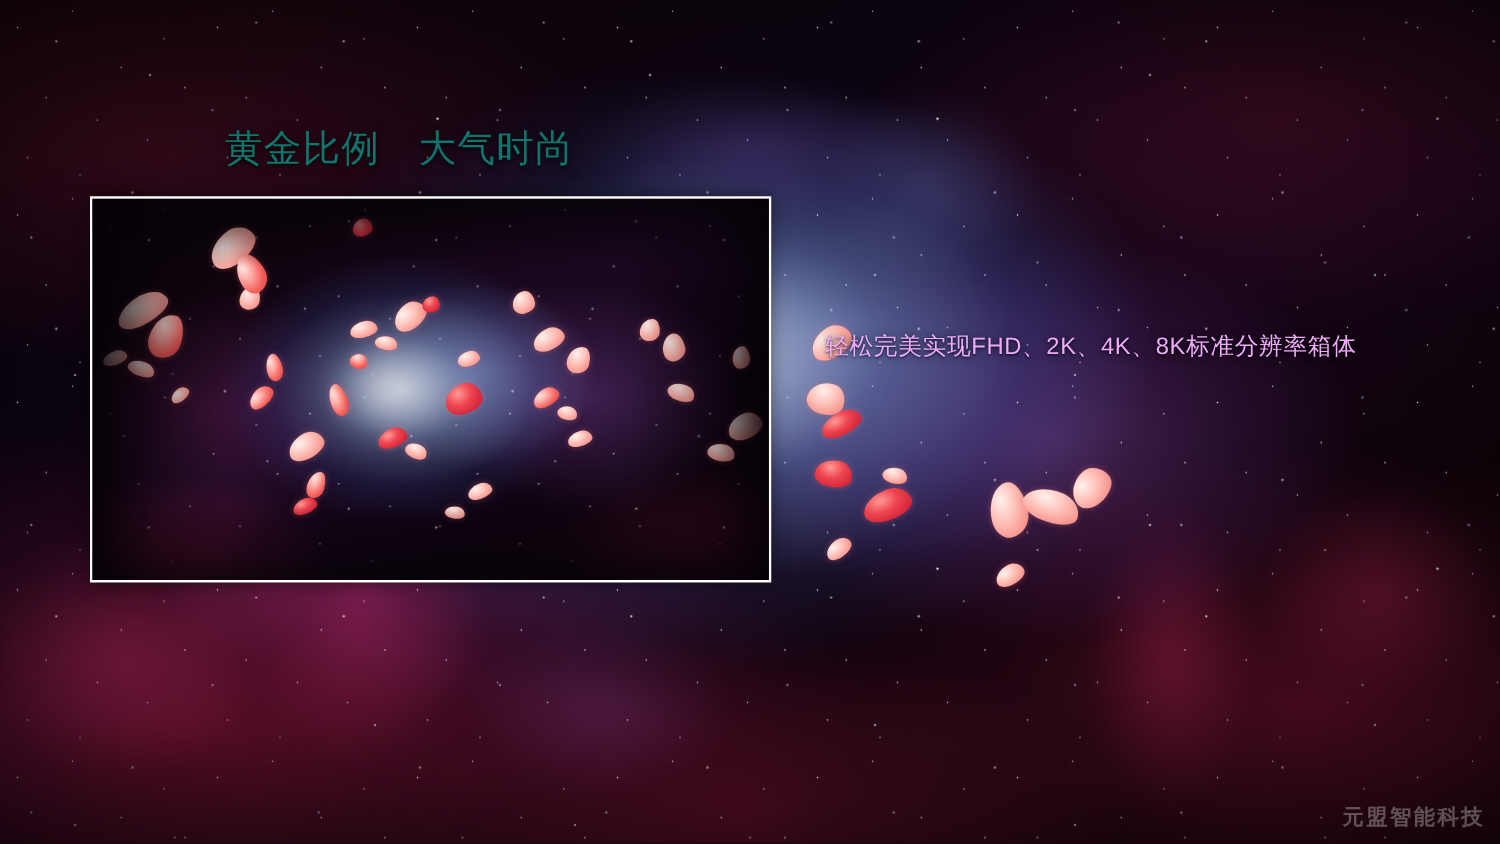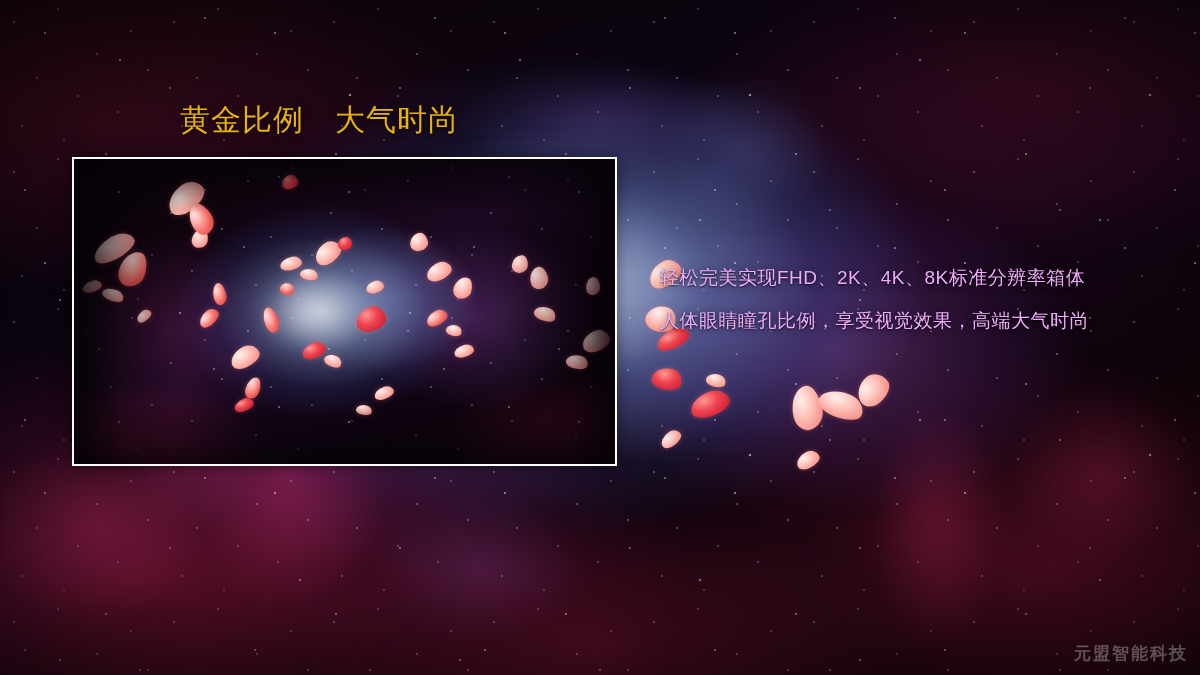--- a/index.html
+++ b/index.html
@@ -117,21 +117,21 @@
   }
 
   
   #title {
     position: absolute;
     left: 180px;
     top: 100px;
     font-size: 30px;
     line-height: 1.35;
     letter-spacing: 1px;
-    color: #eab308;
+    color: #0f766e;
     text-shadow: 0 0 10px rgba(0,0,0,0.55), 0 1px 3px rgba(0,0,0,0.7);
     white-space: pre;
   }
 
   
   #frame {
     position: absolute;
     left: 72px;
     top: 157px;
     width: 541px;
@@ -275,18 +275,17 @@
   <div class="petal deep" style="left:690px;top:392px;width:40px;height:24px;transform:rotate(-18deg);"></div>
   <div class="petal pale" style="left:660px;top:432px;width:22px;height:14px;transform:rotate(-34deg);"></div>
   <div class="petal pale" style="left:792px;top:386px;width:30px;height:44px;transform:rotate(-12deg);"></div>
   <div class="petal pale" style="left:818px;top:392px;width:46px;height:26px;transform:rotate(22deg);"></div>
   <div class="petal pale" style="left:856px;top:376px;width:34px;height:28px;transform:rotate(-40deg);"></div>
   <div class="petal pale" style="left:796px;top:452px;width:24px;height:16px;transform:rotate(-26deg);"></div>
   <div class="petal pale" style="left:706px;top:374px;width:20px;height:13px;transform:rotate(16deg);"></div>
 
   <div id="bodytext">
     <div class="line">轻松完美实现FHD、2K、4K、8K标准分辨率箱体</div>
-    <div class="line">人体眼睛瞳孔比例，享受视觉效果，高端大气时尚</div>
   </div>
 
   <div id="watermark">元盟智能科技</div>
 
 </div>
 
 </body></html>

